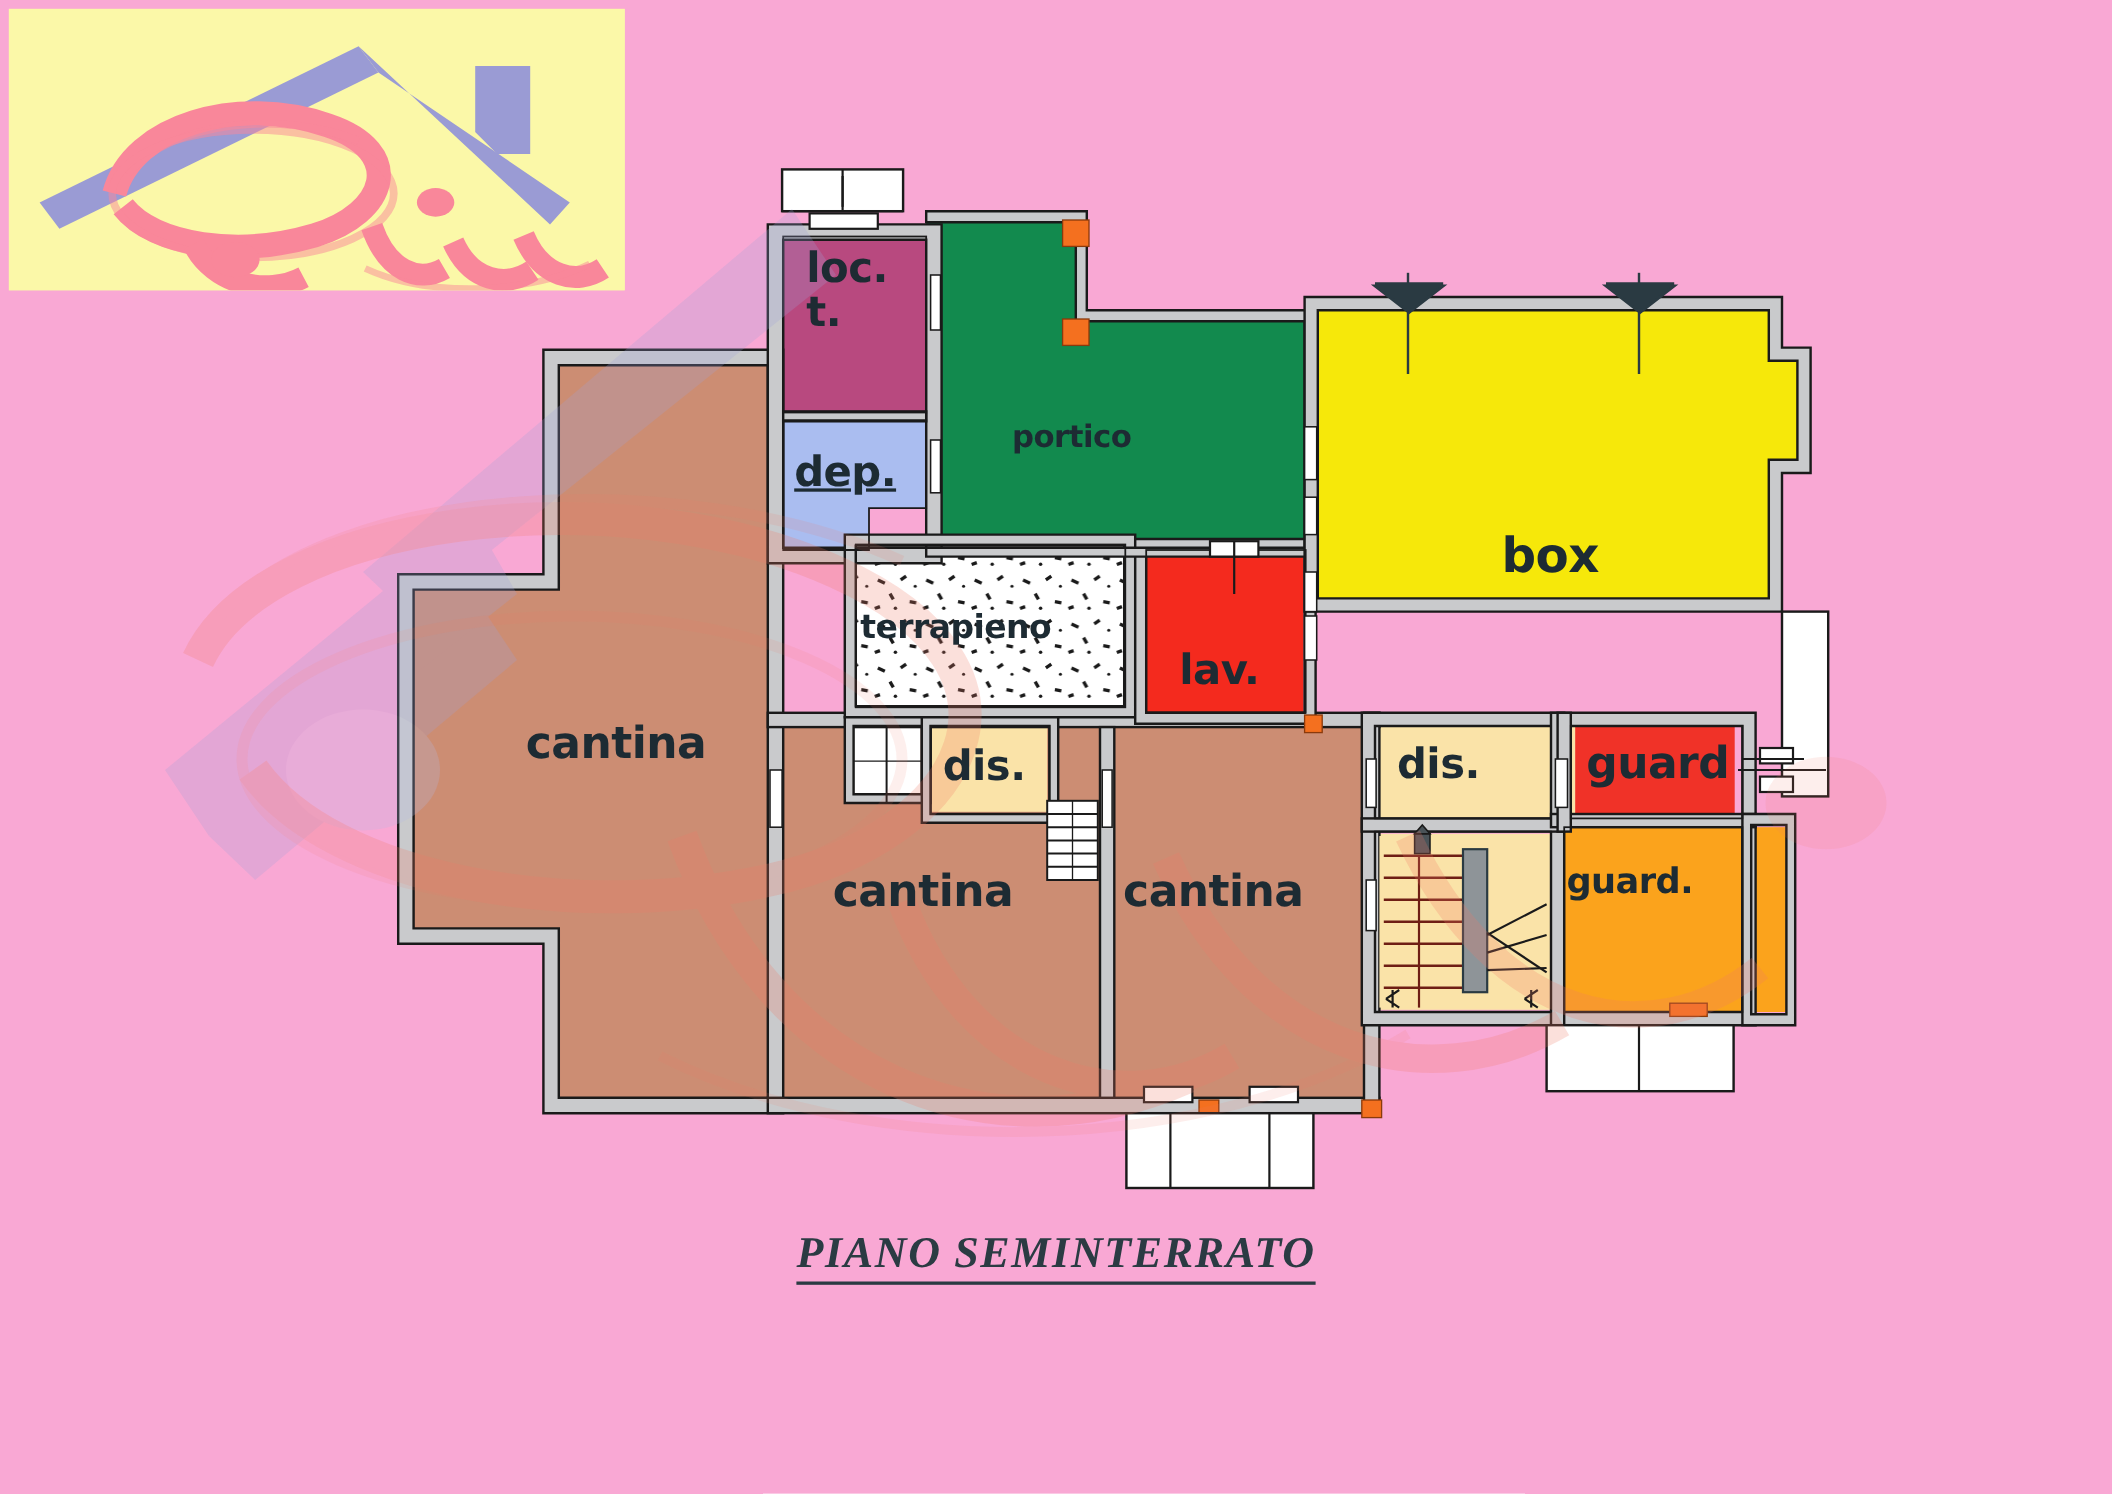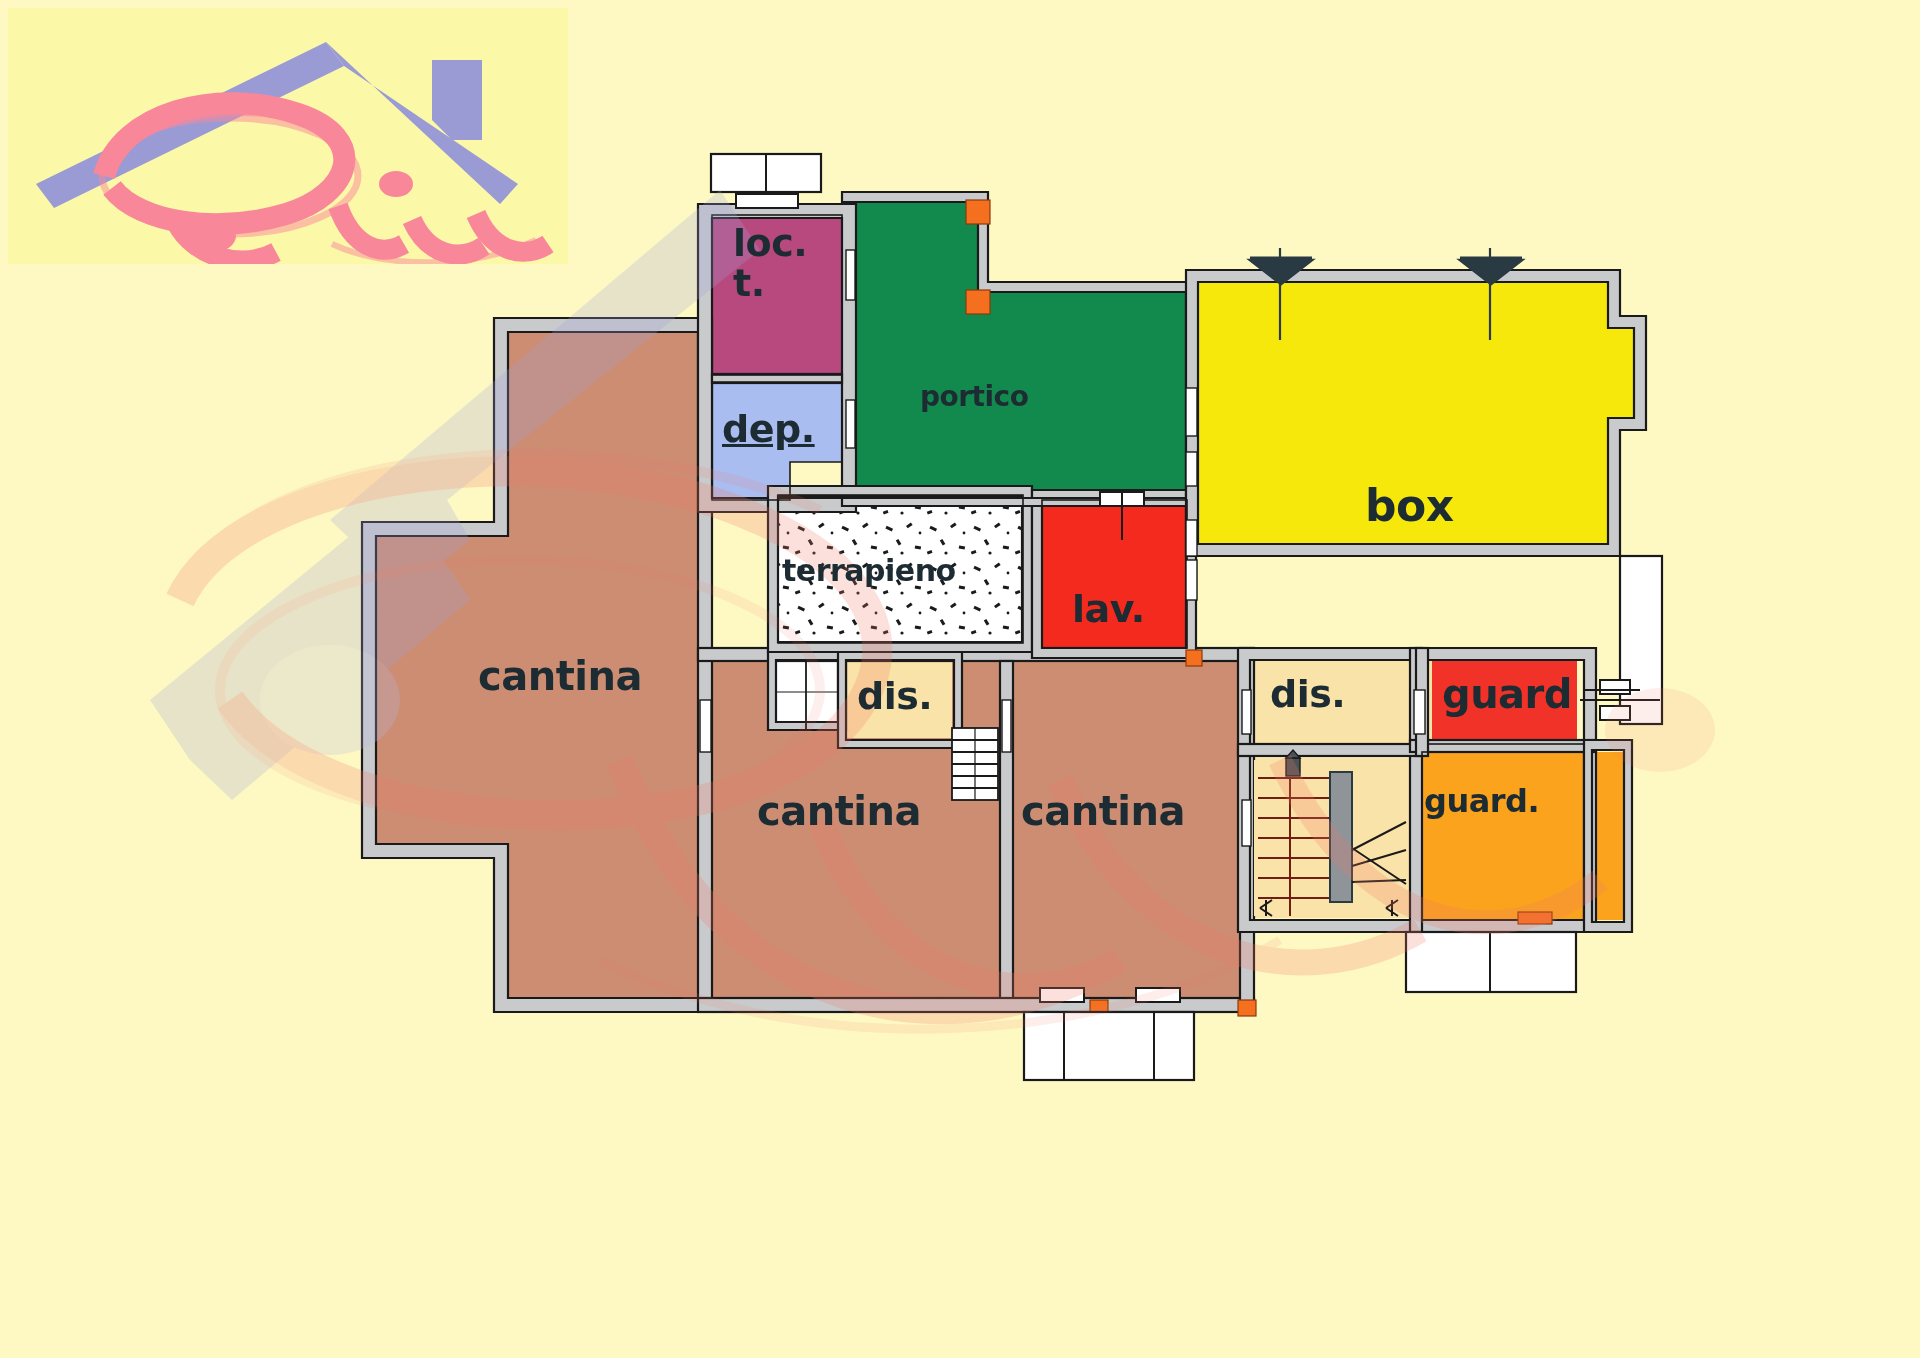--- a/index.html
+++ b/index.html
@@ -1,19 +1,19 @@
 <!DOCTYPE html>
 <html><head>
 <meta charset="utf-8">
 <style>
   html,body{margin:0;padding:0;background:#ffffff;}
   body{width:1920px;height:1358px;position:relative;overflow:hidden;
        font-family:"DejaVu Sans","Liberation Sans",sans-serif;}
 
-  #stage{position:absolute;left:0;top:0;width:1920px;height:1358px;background:#fef9c3;}
+  #stage{position:absolute;left:0;top:0;width:1920px;height:1358px;background:#f9a8d4;}
 
   
   .logo-box{position:absolute;left:8px;top:8px;width:560px;height:256px;
             background:#fbf8a8;overflow:hidden;}
   .logo-svg{position:absolute;left:0;top:0;width:560px;height:256px;}
 
   
   .watermark{position:absolute;left:0;top:0;width:1920px;height:1358px;
              pointer-events:none;opacity:.55;}
 
@@ -298,14 +298,17 @@
   <div class="rlabel" style="left:782px;top:555px;font-size:30px;">terrapieno</div>
   <div class="rlabel" style="left:1072px;top:590px;font-size:38px;">lav.</div>
   <div class="rlabel" style="left:478px;top:655px;font-size:40px;">cantina</div>
   <div class="rlabel" style="left:757px;top:790px;font-size:40px;">cantina</div>
   <div class="rlabel" style="left:1021px;top:790px;font-size:40px;">cantina</div>
   <div class="rlabel" style="left:857px;top:677px;font-size:38px;">dis.</div>
   <div class="rlabel" style="left:1270px;top:675px;font-size:38px;">dis.</div>
   <div class="rlabel" style="left:1442px;top:673px;font-size:40px;">guard</div>
   <div class="rlabel" style="left:1424px;top:785px;font-size:32px;">guard.</div>
 
+  <div class="caption">
+    <span>PIANO SEMINTERRATO</span>
+  </div>
 
 </div>
 
 </body></html>

